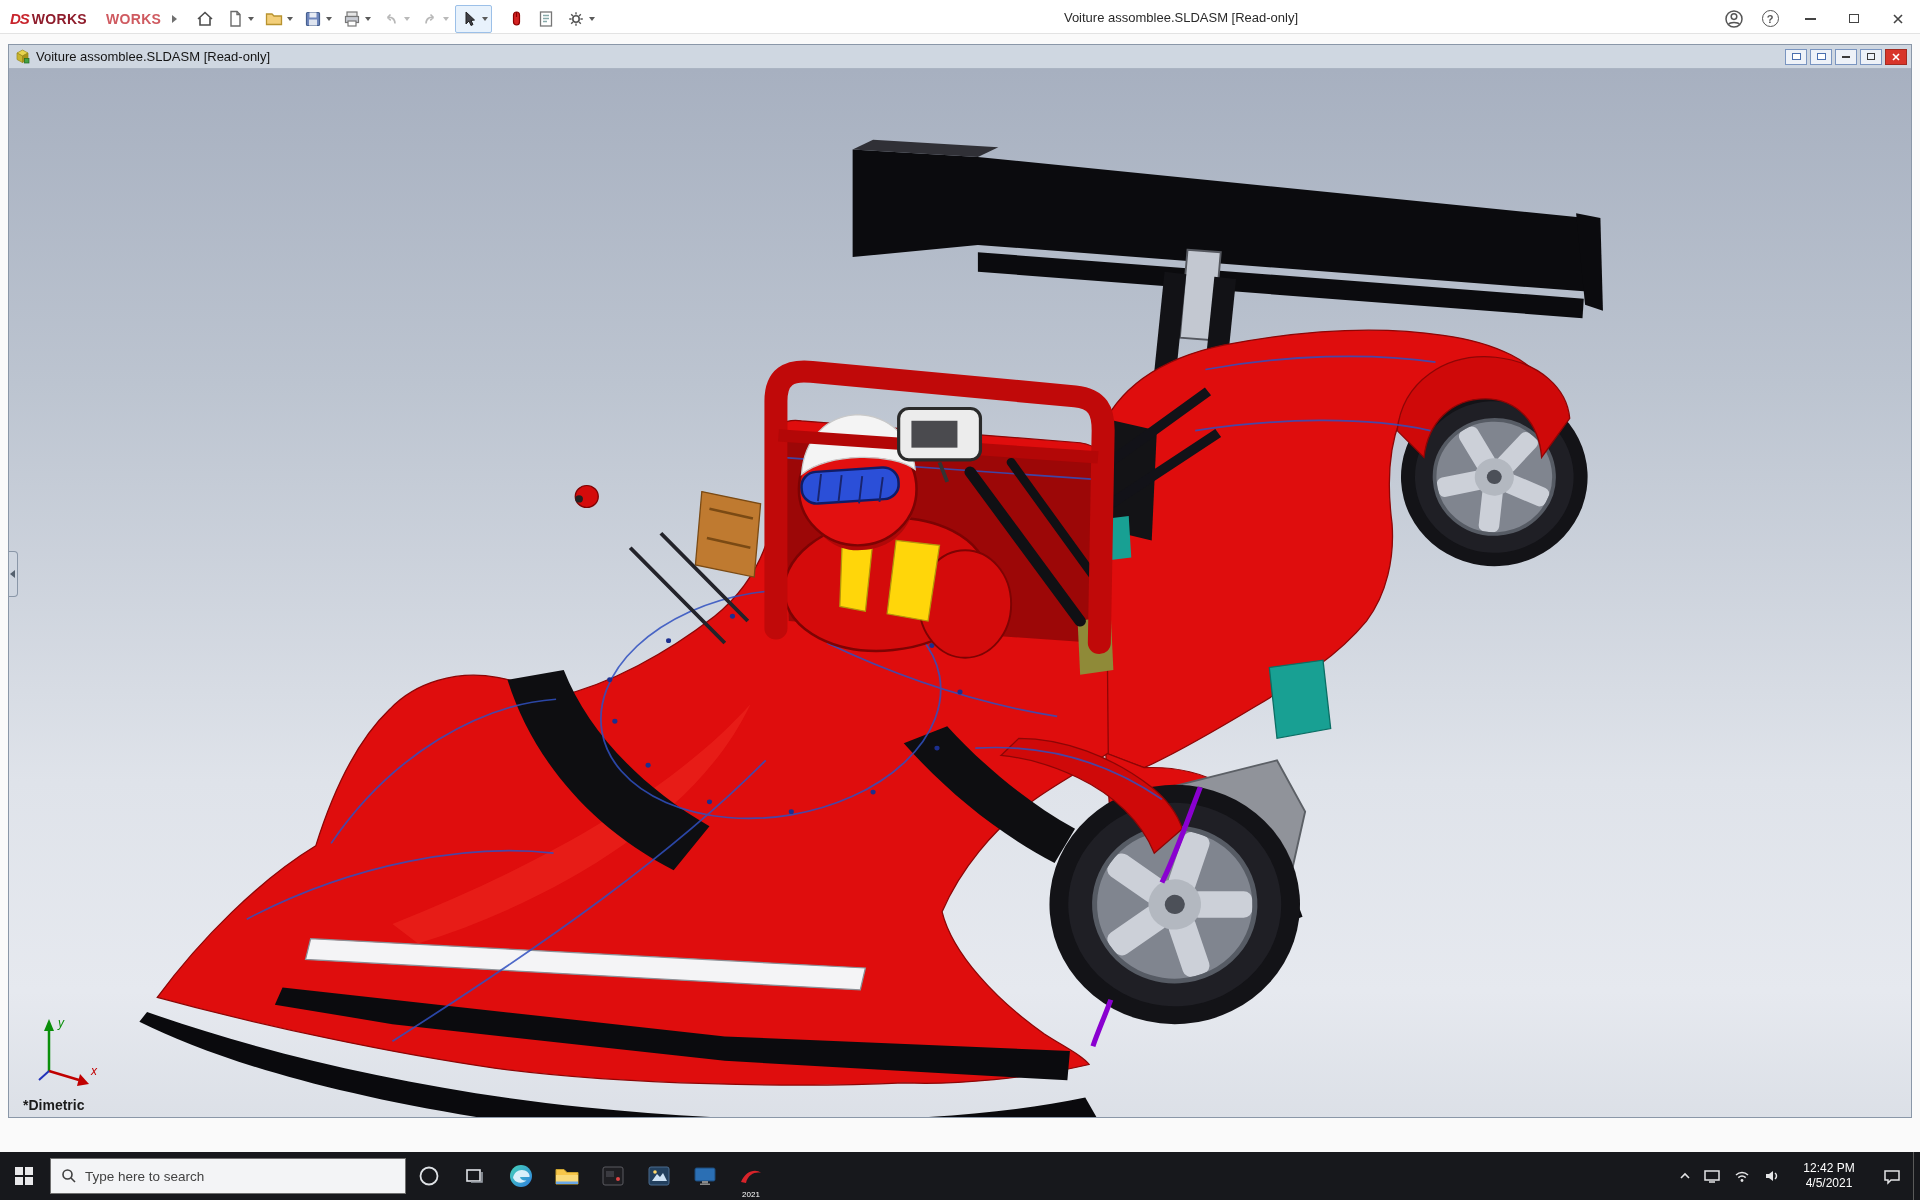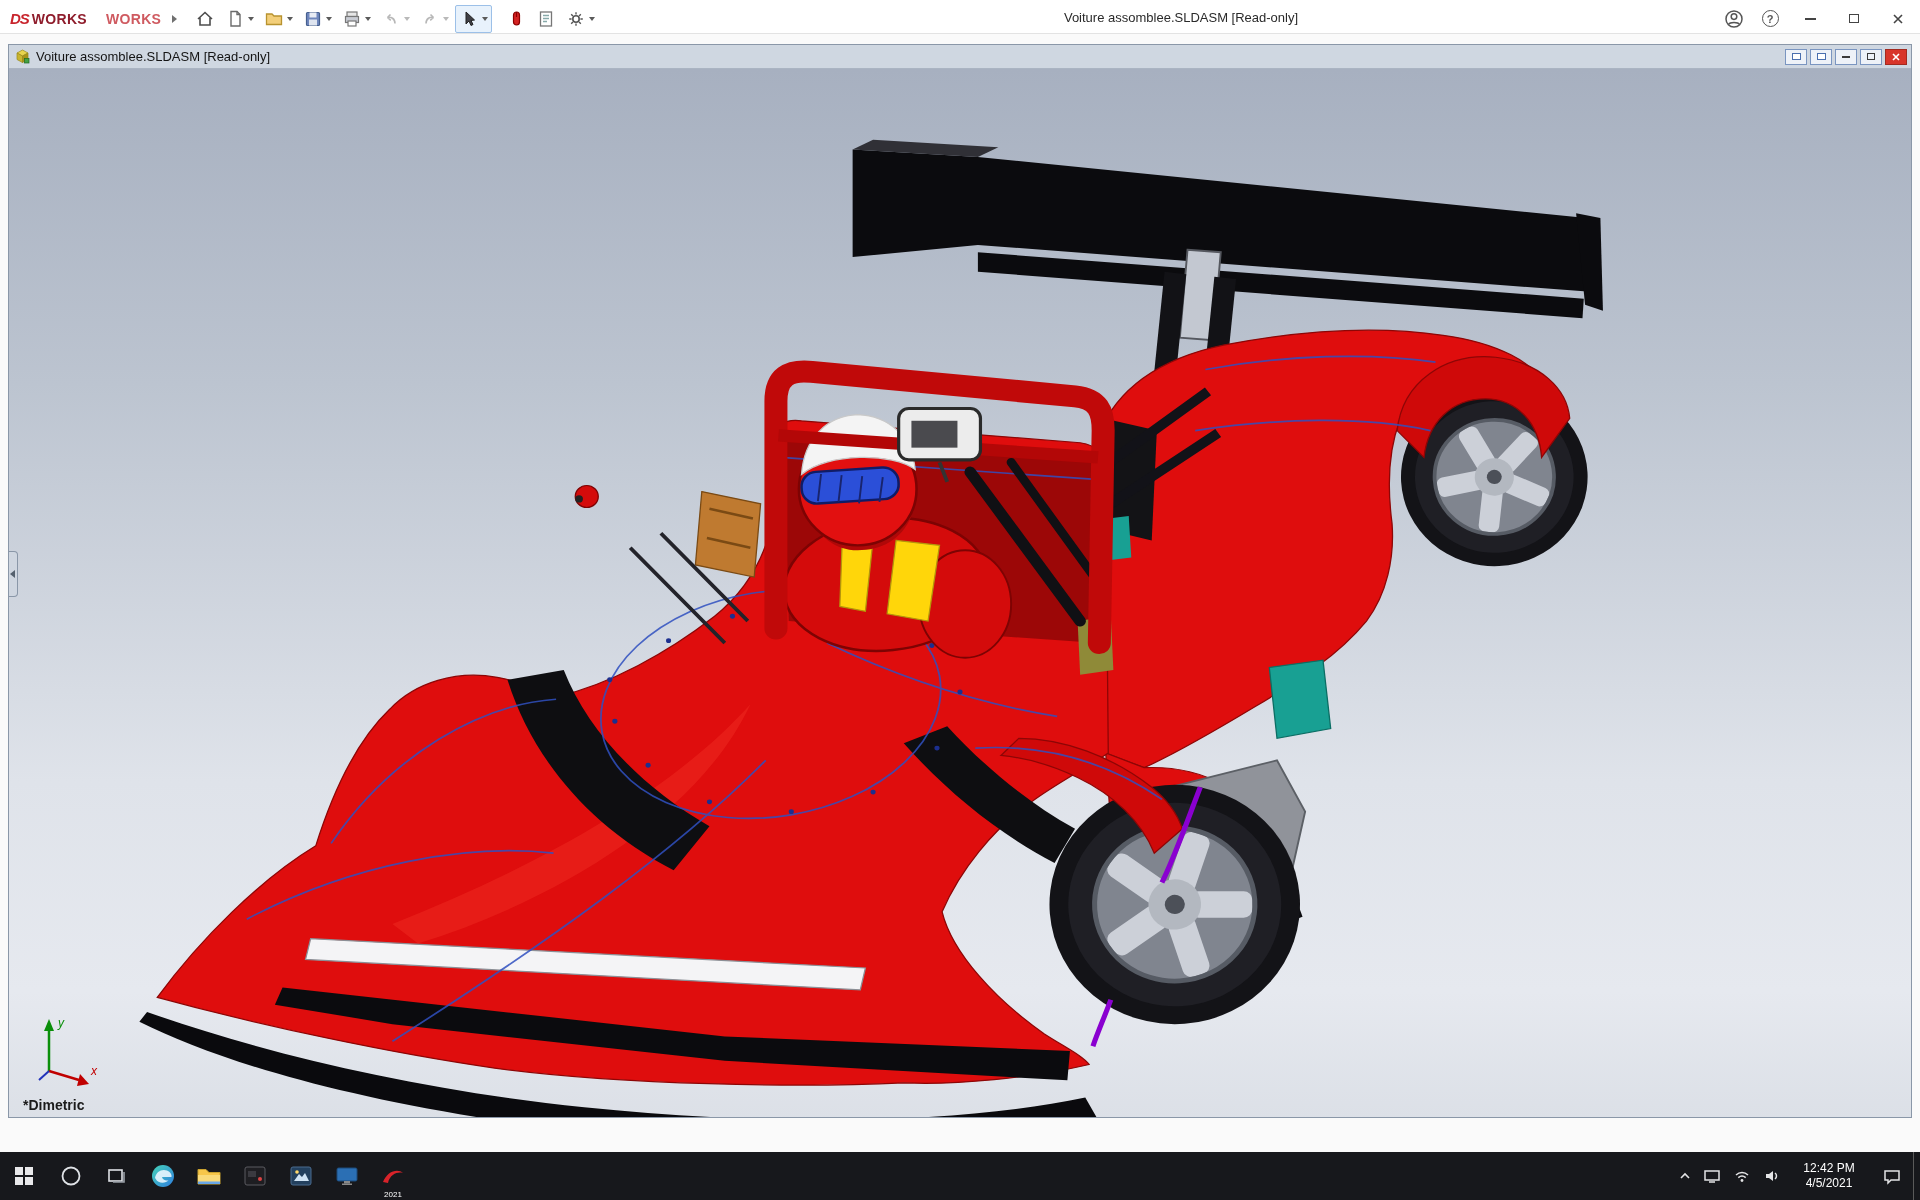--- a/index.html
+++ b/index.html
@@ -382,20 +382,27 @@
 
   <footer class="taskbar">
     <div class="tb-item start">
       <svg width="18" height="18" viewBox="0 0 18 18">
         <rect x="0" y="0" width="8" height="8" fill="#e8e8ea"></rect>
           <rect x="10" y="0" width="8" height="8" fill="#e8e8ea"></rect>
         <rect x="0" y="10" width="8" height="8" fill="#e8e8ea"></rect>
           <rect x="10" y="10" width="8" height="8" fill="#e8e8ea"></rect>
       </svg>
     </div>
+    <div class="search-box">
+      <svg width="16" height="16" viewBox="0 0 16 16">
+        <circle cx="6.5" cy="6.5" r="4.5" fill="none" stroke="#3f3f3f" stroke-width="1.6"></circle>
+        <line x1="10" y1="10" x2="14" y2="14" stroke="#3f3f3f" stroke-width="1.6"></line>
+      </svg>
+      <input type="text" placeholder="Type here to search" style="">
+    </div>
     <div class="tb-item app-slot">
       <svg width="22" height="22" viewBox="0 0 22 22">
           <circle cx="11" cy="11" r="8.5" fill="none" stroke="#dfe2e6" stroke-width="1.8"></circle>
         </svg>
     </div>
     <div class="tb-item app-slot">
       <svg width="22" height="22" viewBox="0 0 22 22">
         <rect x="3" y="5" width="13" height="11" fill="none" stroke="#dfe2e6" stroke-width="1.6"></rect>
         <path d="M18,7 V17 H7" fill="none" stroke="#9aa0a8" stroke-width="1.6"></path>
       </svg>

